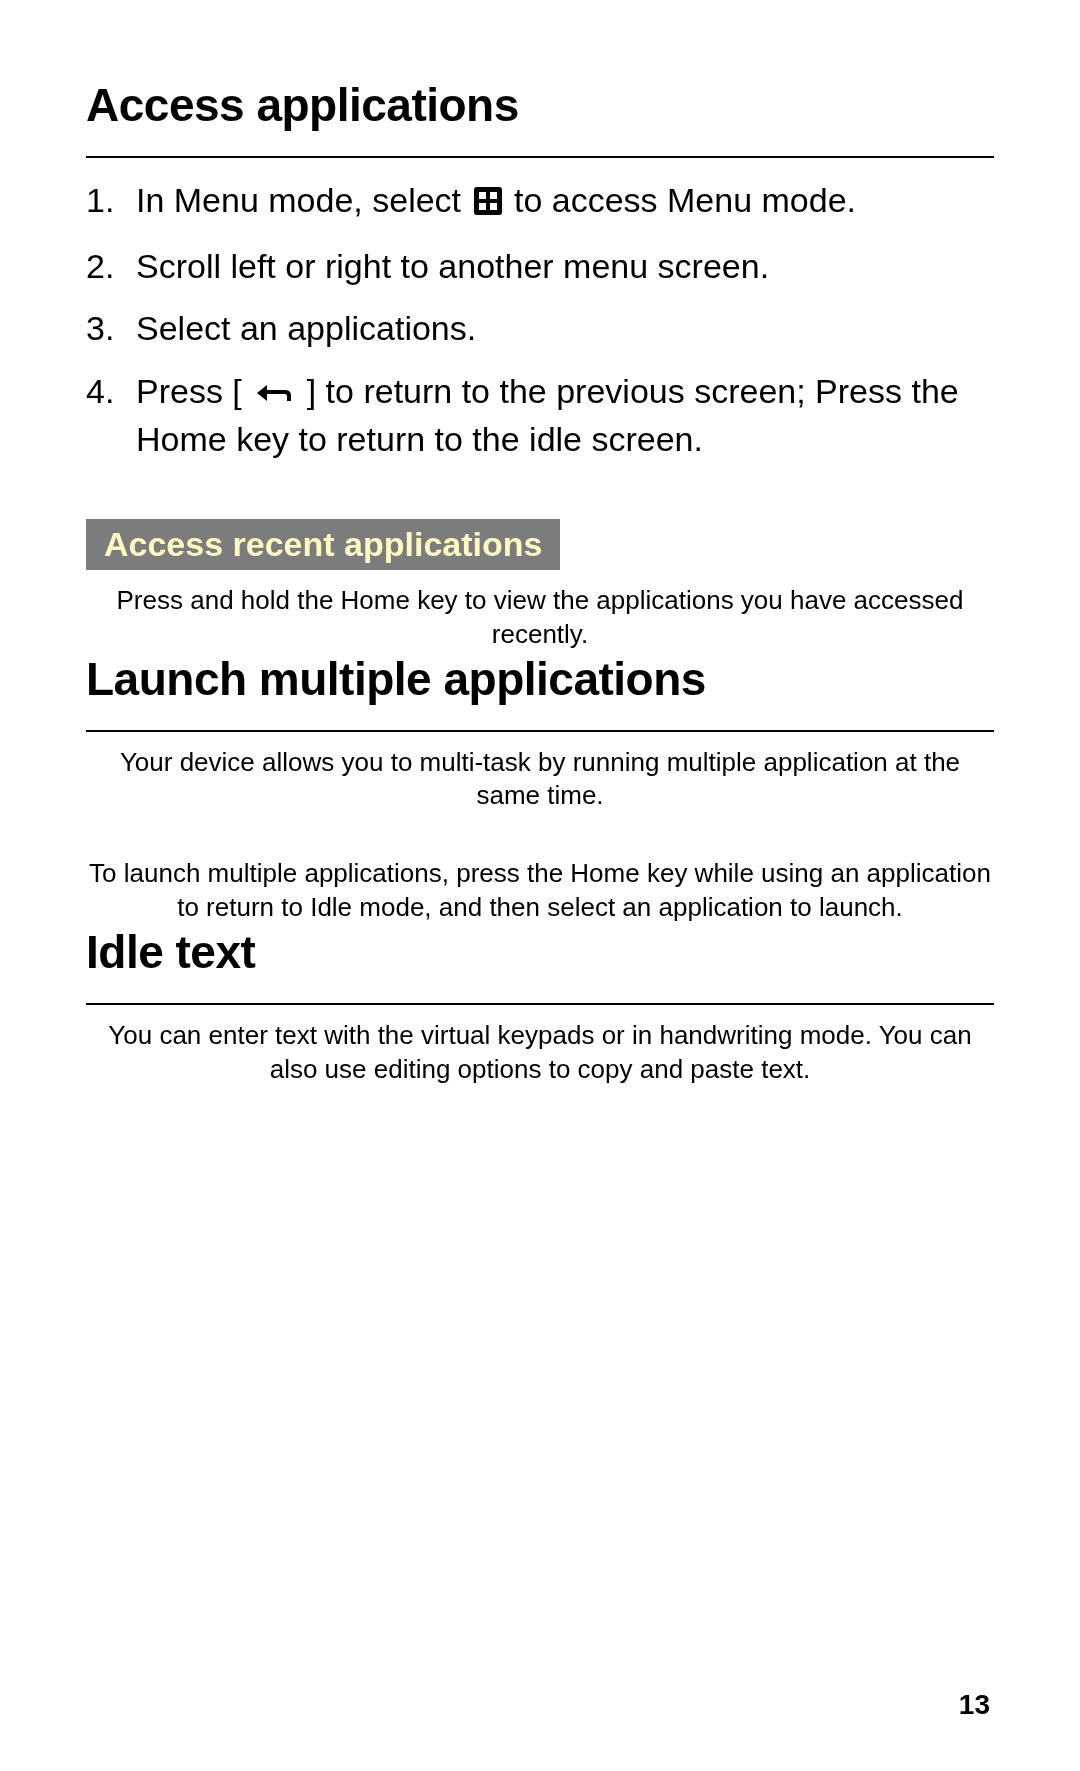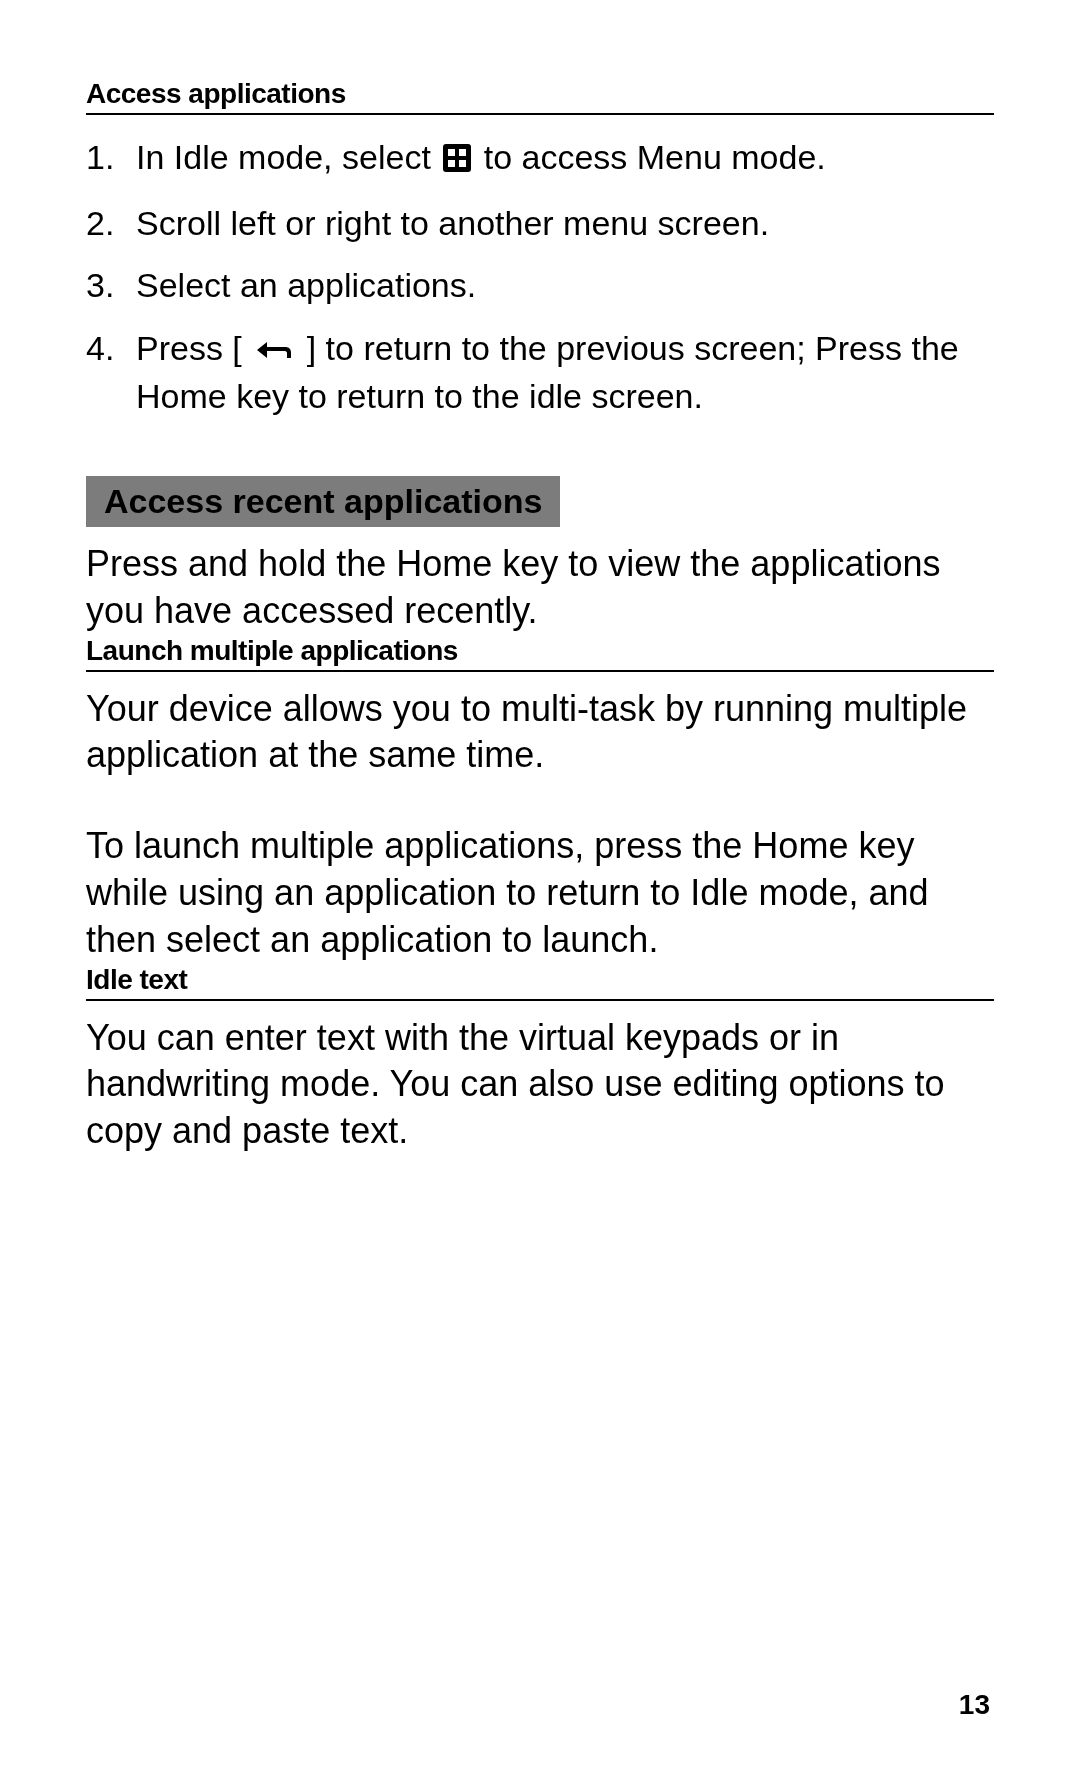--- a/index.html
+++ b/index.html
@@ -10,25 +10,25 @@
     color: #000;
   }
   .page {
     width: 1080px;
     height: 1771px;
     box-sizing: border-box;
     padding: 78px 86px 60px 86px;
     position: relative;
   }
   h2.section-heading {
-    font-size: 28px;
+    font-size: 46px;
     font-weight: 700;
     letter-spacing: -0.5px;
     margin: 0 0 6px 0;
-    padding-bottom: 3px;
+    padding-bottom: 24px;
     border-bottom: 2px solid #000;
   }
   h2.section-heading.later {
   }
   .ordered {
     margin: 20px 0 0 0;
     padding: 0;
     list-style: none;
     counter-reset: step;
     font-size: 34px;
@@ -47,50 +47,51 @@
     top: 0;
   }
   .mid-icon {
     display: inline-block;
     vertical-align: -4px;
     margin: 0 2px;
   }
   .sub-callout {
     display: inline-block;
     background: #7c7c7c;
-    color: #000000;
+    color: #fef9c3;
     font-weight: 700;
     font-size: 34px;
     padding: 6px 18px 6px 18px;
     margin-top: 40px;
   }
   .body-text {
-    font-size: 36px;
+    font-size: 26px;
     line-height: 1.3;
     margin: 14px 0 0 0;
+    text-align: center;
   }
   .page-number {
     position: absolute;
     bottom: 50px;
     right: 90px;
     font-weight: 700;
     font-size: 28px;
   }
 </style>
 </head>
 <body>
 
 <div class="page">
 
   
   <h2 class="section-heading">Access applications</h2>
 
   <ol class="ordered">
     <li>
-      <span>In Idle mode, select </span>
+      <span>In Menu mode, select </span>
       <span class="mid-icon">
         <svg width="30" height="30" viewBox="0 0 30 30">
           <rect x="1" y="1" width="28" height="28" rx="3" fill="#000"></rect>
           <rect x="6" y="6" width="7" height="7" fill="#fff"></rect>
           <rect x="17" y="6" width="7" height="7" fill="#fff"></rect>
           <rect x="6" y="17" width="7" height="7" fill="#fff"></rect>
           <rect x="17" y="17" width="7" height="7" fill="#fff"></rect>
         </svg>
       </span>
       <span> to access Menu mode.</span>

